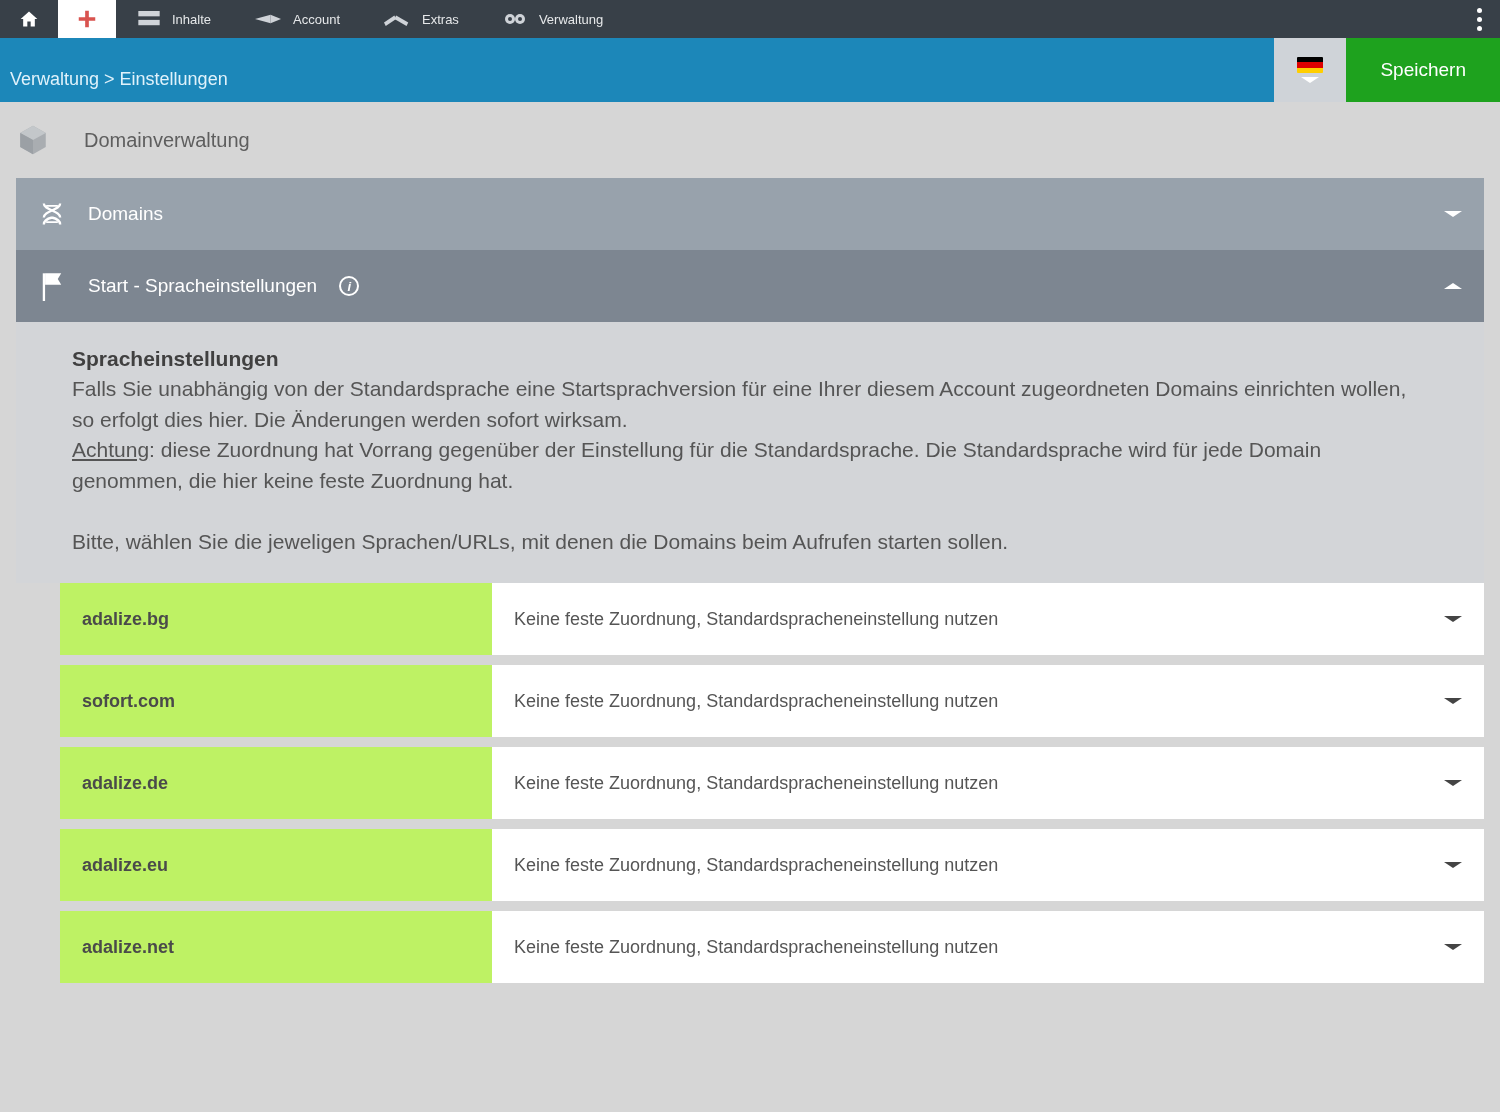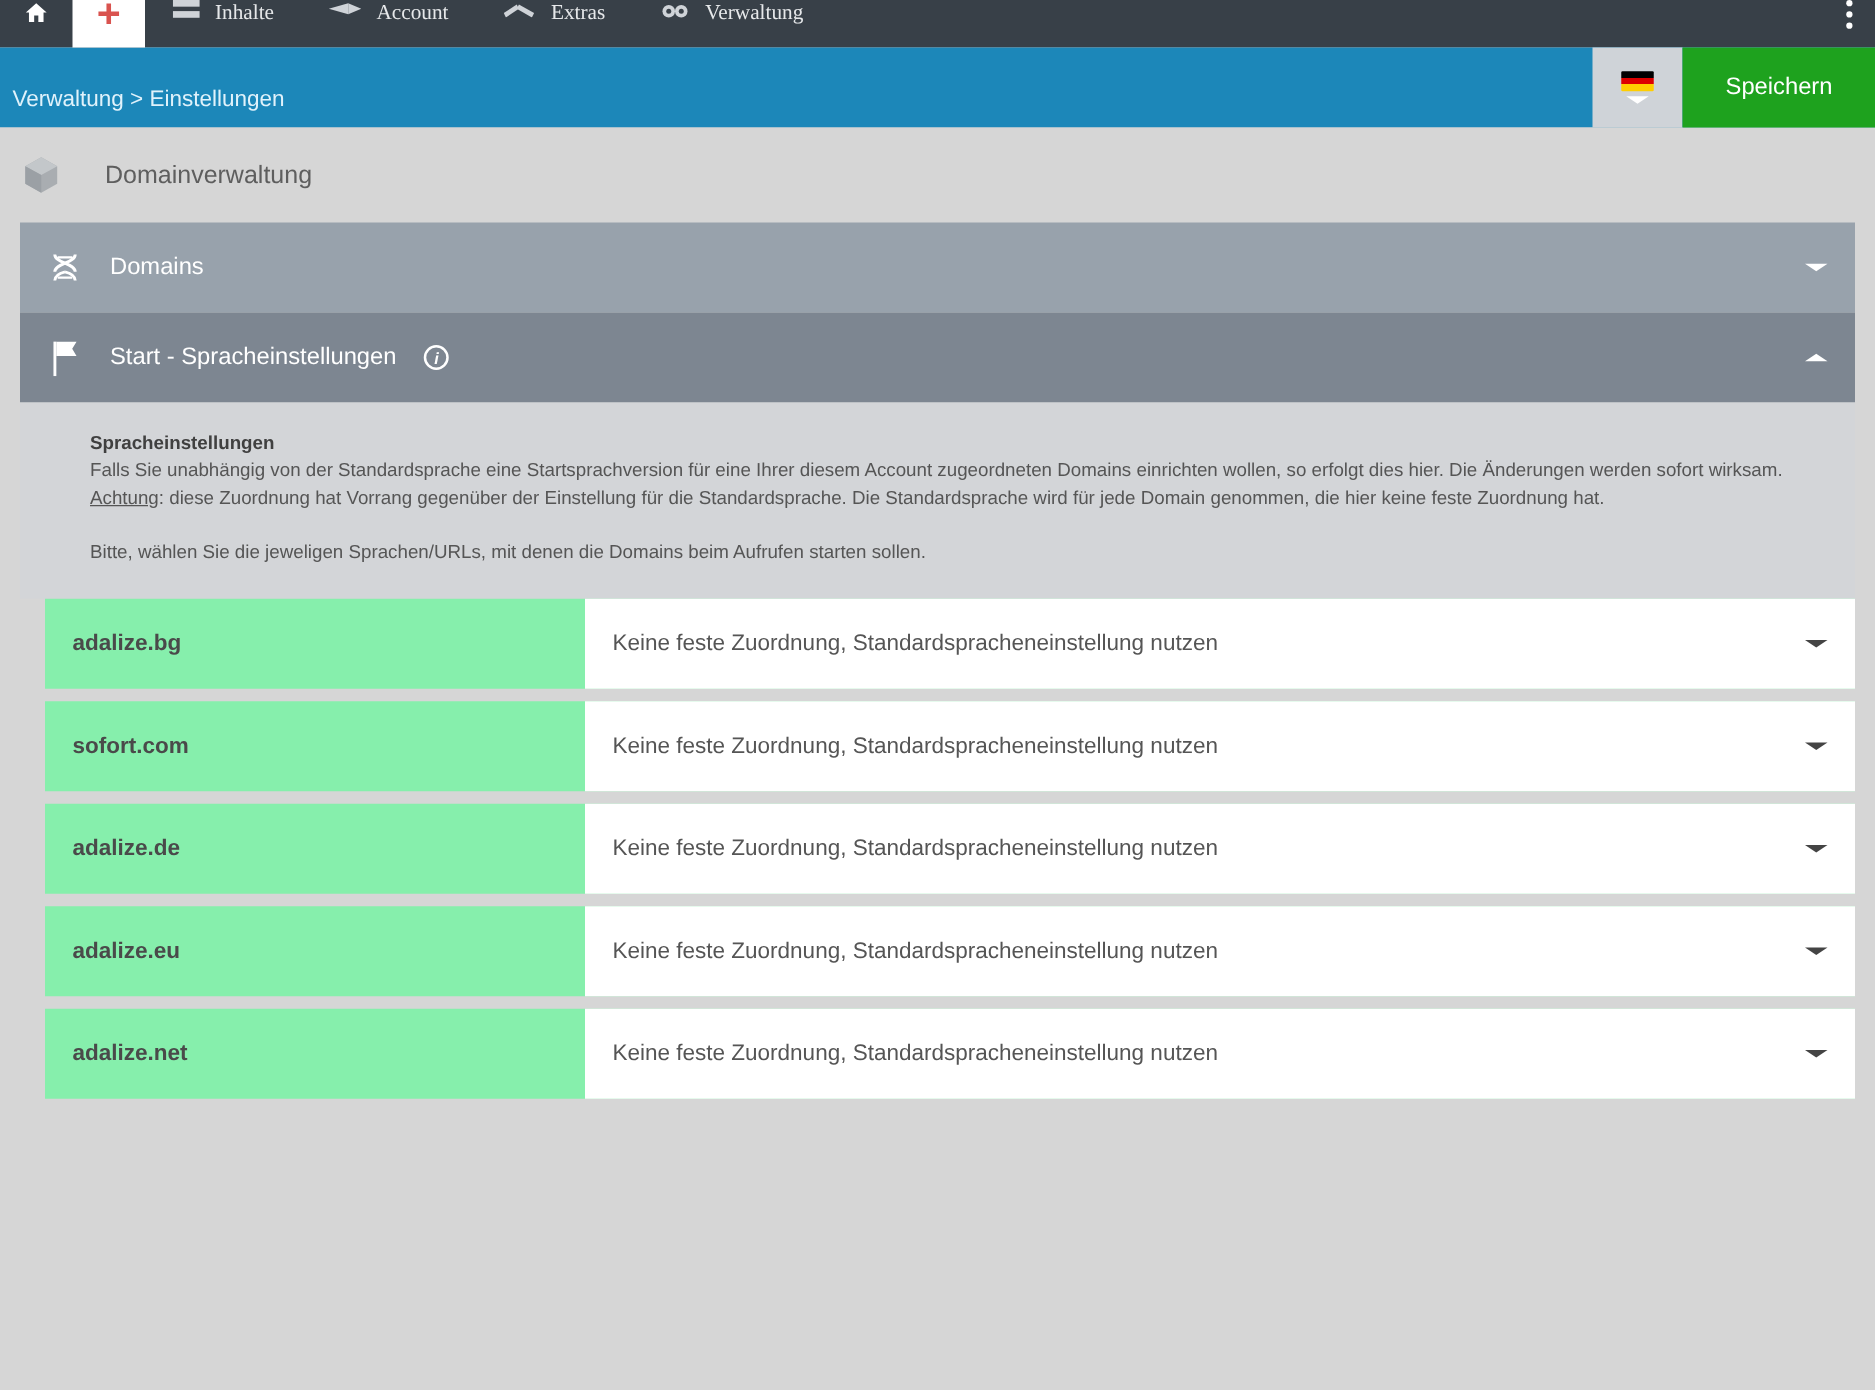--- a/index.html
+++ b/index.html
@@ -13,26 +13,26 @@
   
   .topnav {
     background: #384048;
     height: 38px;
     display: flex;
     align-items: stretch;
     color: #fff;
   }
   .topnav .nav-btn {
     display: flex;
+    align-items: center;
     padding: 0 22px;
     gap: 12px;
     color: #e6e8ea;
     cursor: pointer;
-    font-size: 17px;
-    font-family: Liberation Serif, serif;
+    font-size: 13px;
   }
   .topnav .nav-btn.icon-only { padding: 0 18px; }
   .topnav .nav-btn.active { background: #fff; color: #d43f3a; }
   .topnav .spacer { flex: 1; }
   .topnav .admin-btn { background: #000; }
 
   
   .subheader {
     background: #1c87b9;
     display: flex;
@@ -113,32 +113,33 @@
     display: inline-flex; align-items: center; justify-content: center;
     font-size: 13px; font-weight: bold;
     font-style: italic;
   }
 
   .group-body {
     background: #d3d5d8;
     padding: 22px 56px 26px;
     color: #555;
     line-height: 1.45;
-    font-size: 15px;
+    font-size: 21px;
   }
   .group-body strong { color: #404040; }
   .group-body .u { text-decoration: underline; }
 
   .rows { margin: 0 16px 0 36px; }
   .row {
     display: flex;
-    background: #86efac;
+    background: #bef264;
     margin-bottom: 10px;
     align-items: stretch;
     min-height: 72px;
+    margin-left: 24px;
   }
   .row .domain {
     width: 432px;
     padding: 0 22px;
     display: flex;
     align-items: center;
     color: #4a4a4a;
     font-weight: 600;
     font-size: 18px;
   }

